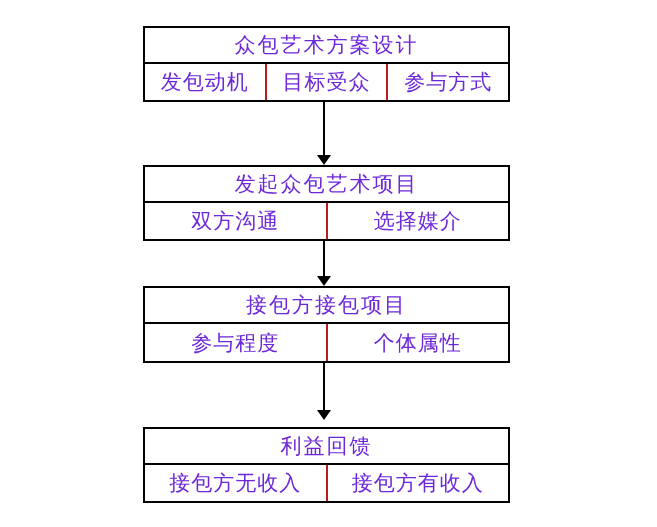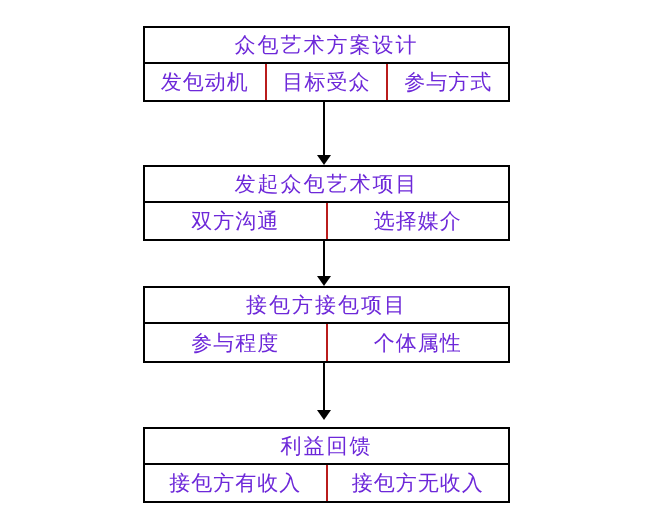--- a/index.html
+++ b/index.html
@@ -125,18 +125,18 @@
   </div>
 
   <div class="arrow" id="arrow-3">
     <div class="arrow-line"></div>
     <div class="arrow-head"></div>
   </div>
 
   <div class="stage" id="stage-4">
     <div class="stage-header">利益回馈</div>
     <div class="stage-row">
+      <div class="stage-cell">接包方无收入</div>
       <div class="stage-cell">接包方有收入</div>
-      <div class="stage-cell">接包方无收入</div>
     </div>
   </div>
 
 </div>
 
 </body></html>

